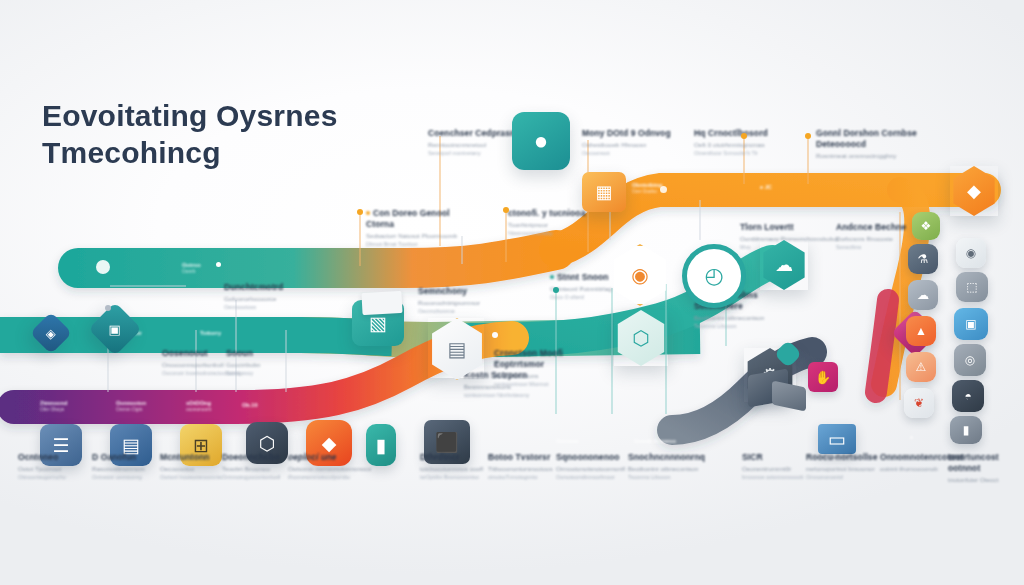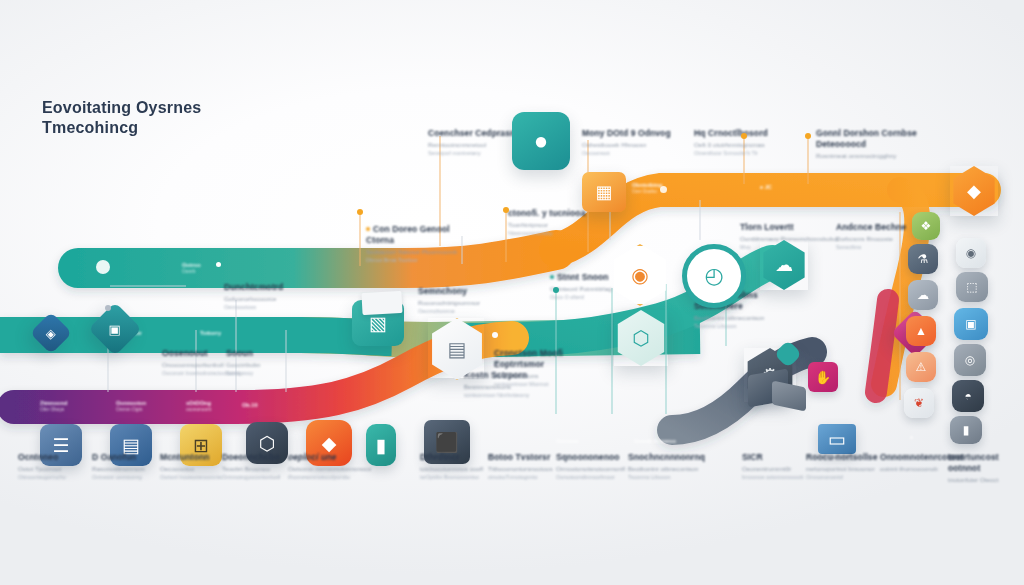--- a/index.html
+++ b/index.html
@@ -10,21 +10,21 @@
       radial-gradient(ellipse 70% 60% at 42% 38%, #ffffff 0%, #fdfdfe 38%, #f4f5f7 70%, #eceef1 100%),
       linear-gradient(135deg,#f7f8fa 0%,#eef0f3 55%,#e4e7ea 100%);
     position:relative;
   }
   .stage{position:absolute;inset:0;}
   .abs{position:absolute;}
 
   
   #title{
     left:42px;top:98px;width:300px;
-    color:#2c3b52;font-weight:bold;font-size:16px;line-height:1.22;
+    color:#2c3b52;font-weight:bold;font-size:30px;line-height:1.22;
     letter-spacing:.2px;
     filter:blur(.35px);
   }
   #title .l2{display:block;}
 
   
   .ptxt{filter:blur(.9px);}
   .ptxt.h{font-size:8.5px;font-weight:bold;color:#29364a;line-height:1.32;letter-spacing:.1px;}
   .ptxt.s{font-size:6.2px;color:#8e98a6;line-height:1.45;letter-spacing:.05px;margin-top:2px;}
   .ptxt.t{font-size:5.4px;color:#aab3bf;line-height:1.45;}
@@ -173,21 +173,21 @@
   </div>
   <div class="abs callout" style="left:694px;top:128px;width:76px;">
     <div class="ptxt h">Hq Crnoctlbosord</div>
     <div class="ptxt s">Oeft 0 otutrhnmtsgncmas</div>
     <div class="ptxt t">Otnentfocsr Snmoolsr'b Tlr</div>
   </div>
   <div class="abs callout" style="left:816px;top:128px;width:116px;">
     <div class="ptxt h">Gonnl Dorshon Cornbse Deteoooocd</div>
     <div class="ptxt s">Rosntrneat onsnnoctrcgghny</div>
   </div>
-  <div class="abs callout" style="left:366px;top:208px;margin-top:16px;">
+  <div class="abs callout" style="left:366px;top:208px;">
     <div class="ptxt h"><span class="dot" style="background:#f5a623"></span><span>Con Doreo Genool Ctorna</span></div>
     <div class="ptxt s">Sedsactorr Natosot Ploormoomb</div>
     <div class="ptxt t">Dbroot Brnat Toorloor</div>
   </div>
   <div class="abs callout" style="left:508px;top:208px;">
     <div class="ptxt h">ctonofi. y tucniooa</div>
     <div class="ptxt s">Toonhtntpnoor</div>
     <div class="ptxt t">Nteemocnmonsluy</div>
   </div>
   <div class="abs callout" style="left:224px;top:282px;">

